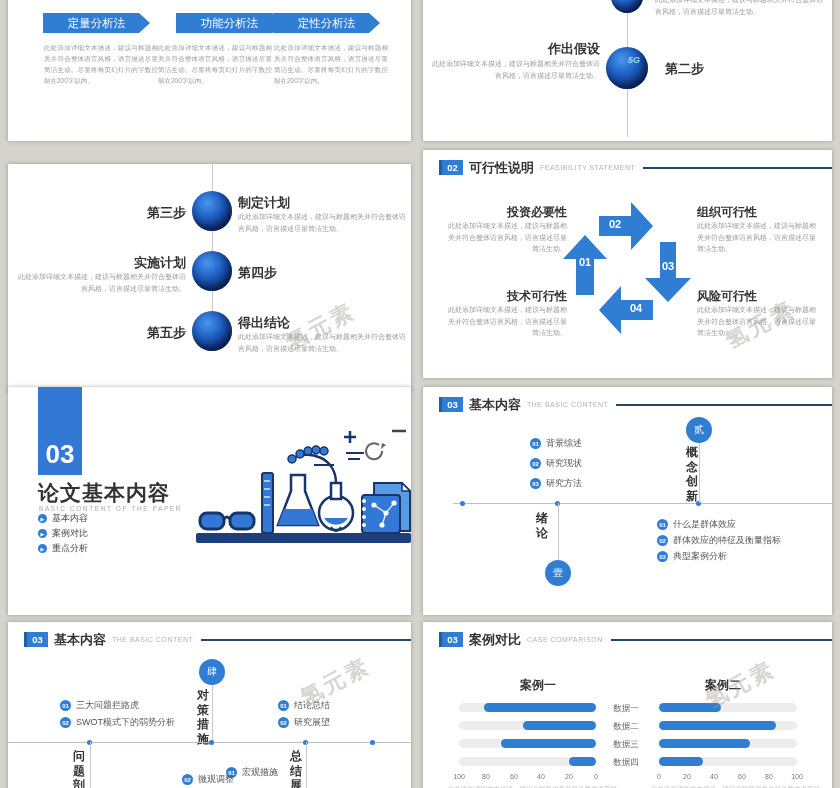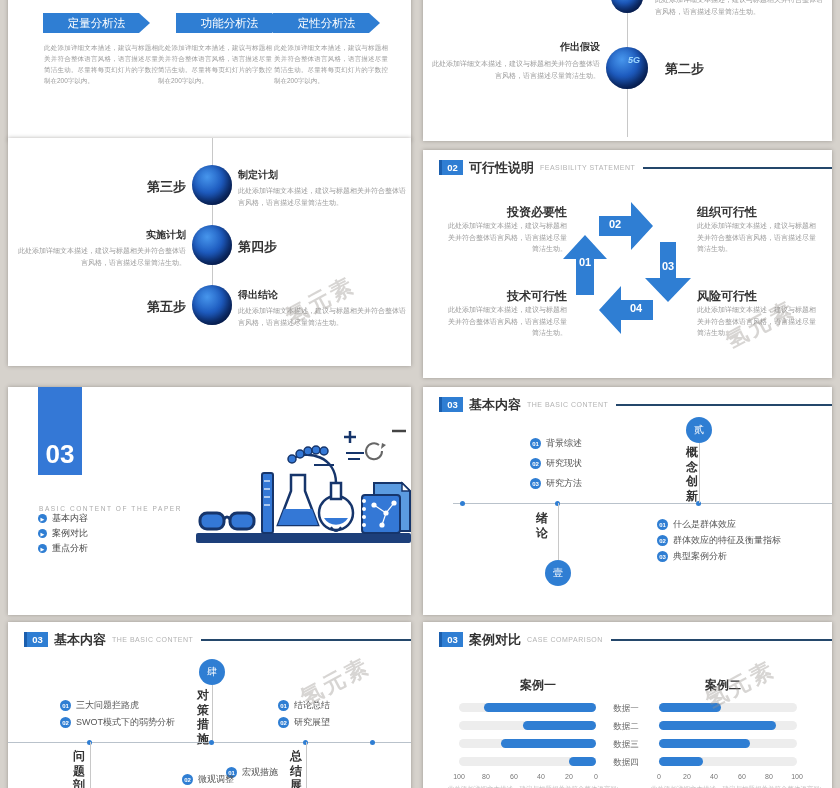--- a/index.html
+++ b/index.html
@@ -8,21 +8,21 @@
   .slide{position:absolute;background:#fff;overflow:hidden;box-shadow:0 0 4px rgba(90,85,80,.45);}
   .a{position:absolute;}
   
   .bignum{position:absolute;top:50px;width:60px;text-align:center;font-size:44px;line-height:44px;
           font-weight:800;color:#2f7ed3;}
   .banner{position:absolute;top:100px;width:107px;height:20px;background:#2f7ed3;color:#fff;
           font-size:11.5px;line-height:20px;text-align:center;
           clip-path:polygon(0 0,96px 0,107px 50%,96px 100%,0 100%);}
   .ph{position:absolute;font-size:7px;line-height:12px;color:#9a9a9a;}
   .ph4{position:absolute;font-size:6.5px;line-height:11px;color:#9a9a9a;text-align:justify;}
-  .steptitle{position:absolute;font-size:10px;font-weight:bold;color:#333;}
+  .steptitle{position:absolute;font-size:13px;font-weight:bold;color:#333;}
   .steplabel{position:absolute;font-size:13px;font-weight:bold;color:#333;}
   .vline{position:absolute;width:1px;background:#c8c8c8;}
   .hlinet{position:absolute;height:1px;background:#b9c2cb;}
   .sphere{position:absolute;border-radius:50%;
           background:radial-gradient(circle at 38% 30%,#4796ec 0%,#1e5cc0 42%,#0c2c69 80%,#081f4d 100%);
           box-shadow:inset -3px -4px 8px rgba(0,10,40,.55);}
   .sphere .glabel{position:absolute;top:8px;left:22px;font-size:9px;font-weight:bold;color:#9fd8ff;font-style:italic;}
   
   .shead{position:absolute;top:9px;left:16px;right:0;height:17px;display:flex;align-items:center;}
   .hnum{width:21px;height:15px;background:#2f7ed3;border-left:3px solid #1b5fae;color:#fff;
@@ -83,21 +83,21 @@
   <div class="sphere" style="left:188px;top:68px;width:32px;height:32px;"></div>
   <div class="ph" style="left:232px;top:81px;width:170px;">此处添加详细文本描述，建议与标题相关并符合整体语言风格，语言描述尽量简洁生动。</div>
   <div class="steptitle" style="right:232px;top:127px;">作出假设</div>
   <div class="ph" style="right:232px;top:145px;width:170px;text-align:right;">此处添加详细文本描述，建议与标题相关并符合整体语言风格，语言描述尽量简洁生动。</div>
   <div class="sphere" style="left:183px;top:134px;width:42px;height:42px;text-align:right;">
     <span class="glabel">5G</span>
   </div>
   <div class="steplabel" style="left:242px;top:147px;">第二步</div>
 </section>
 
-<section class="slide" style="left:8px;top:138px;width:403px;height:228px;">
+<section class="slide" style="left:8px;top:164px;width:403px;height:228px;">
   <div class="vline" style="left:204px;top:0;height:172px;"></div>
   <div class="sphere" style="left:184px;top:27px;width:40px;height:40px;"></div>
   <div class="steplabel" style="right:225px;top:40px;">第三步</div>
   <div class="steptitle" style="left:230px;top:30px;">制定计划</div>
   <div class="ph" style="left:230px;top:47px;width:170px;">此处添加详细文本描述，建议与标题相关并符合整体语言风格，语言描述尽量简洁生动。</div>
 
   <div class="sphere" style="left:184px;top:87px;width:40px;height:40px;"></div>
   <div class="steptitle" style="right:225px;top:90px;">实施计划</div>
   <div class="ph" style="right:225px;top:107px;width:170px;text-align:right;">此处添加详细文本描述，建议与标题相关并符合整体语言风格，语言描述尽量简洁生动。</div>
   <div class="steplabel" style="left:230px;top:100px;">第四步</div>
@@ -134,20 +134,21 @@
   <div class="ph" style="right:265px;top:154px;width:124px;text-align:right;line-height:11.5px;">此处添加详细文本描述，建议与标题相关并符合整体语言风格，语言描述尽量简洁生动。</div>
   <div class="fbtitle" style="left:274px;top:138px;">风险可行性</div>
   <div class="ph" style="left:274px;top:154px;width:124px;line-height:11.5px;">此处添加详细文本描述，建议与标题相关并符合整体语言风格，语言描述尽量简洁生动。</div>
   <div class="wm" style="left:300px;top:160px;">氢元素</div>
 </section>
 
 <section class="slide" style="left:8px;top:387px;width:403px;height:228px;">
   <div class="coverblock">
     <div class="covernum">03</div>
   </div>
+  <div class="covertitle">论文基本内容</div>
   <div class="coversub">BASIC CONTENT OF THE PAPER</div>
   <div class="bullet" style="top:125px;">
     <span class="ic">▶</span>
     <span class="tx">基本内容</span>
   </div>
   <div class="bullet" style="top:140px;">
     <span class="ic">▶</span>
     <span class="tx">案例对比</span>
   </div>
   <div class="bullet" style="top:155px;">

